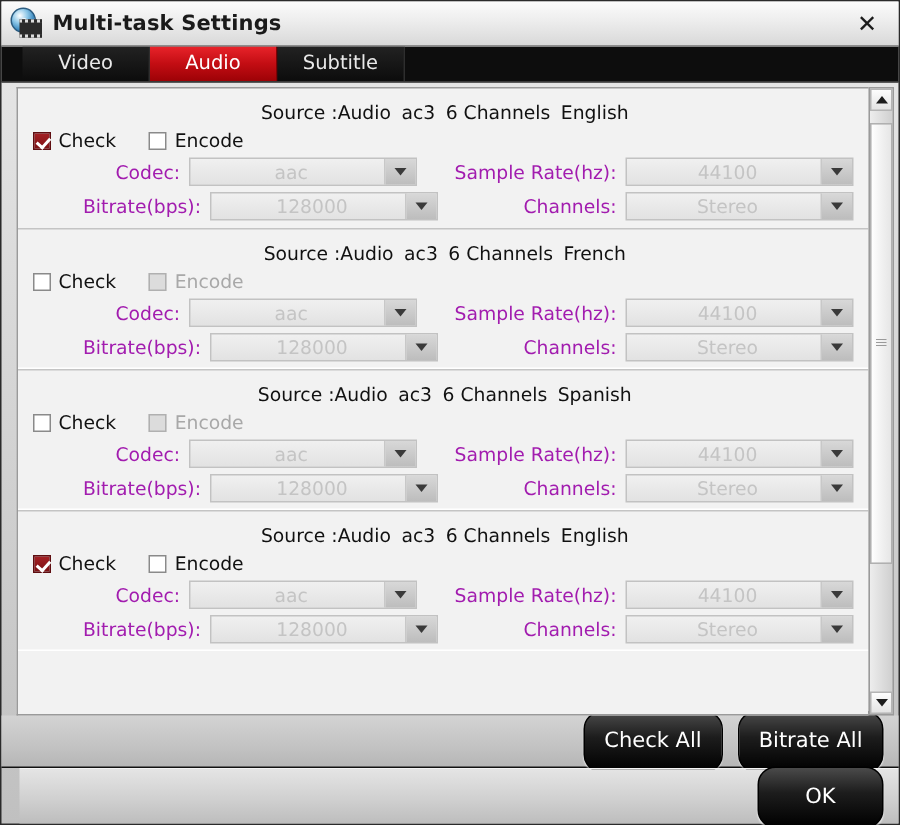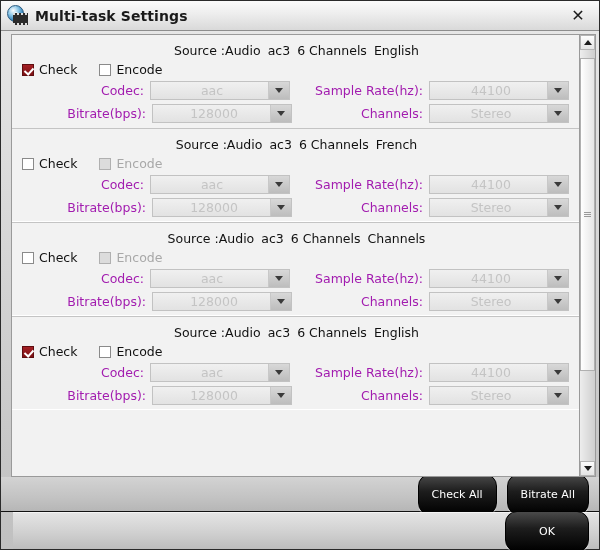--- a/index.html
+++ b/index.html
@@ -118,21 +118,21 @@
   .cb-label.muted{color:#a8a8a8;}
 
   .field-row{display:flex;align-items:center;margin-top:4px;}
   .field{display:flex;align-items:center;}
   .field.left{width:272px;justify-content:flex-end;}
   .field.right{flex:1 1 auto;justify-content:flex-end;padding-right:2px;margin-left:25px;}
   .fld-label{
     font-size:12.5px;color:#a21caf;margin-right:6px;white-space:nowrap;
   }
   .combo{
-    width:140px;height:19px;box-sizing:border-box;
+    width:152px;height:19px;box-sizing:border-box;
     border:1px solid #c2c2c2;
     background:linear-gradient(180deg,#f0f0f0 0%,#e2e2e2 100%);
     display:flex;align-items:center;position:relative;cursor:default;
   }
   .combo .val{
     font-size:12.5px;color:#c4c4c4;padding-left:5px;flex:1 1 auto;
     white-space:nowrap;overflow:hidden;
   }
   .combo .arrow{
     width:20px;height:17px;flex:0 0 20px;
@@ -185,41 +185,46 @@
     flex:0 0 37px;height:37px;display:flex;align-items:center;justify-content:flex-end;
     padding-right:10px;box-sizing:border-box;
     background:linear-gradient(180deg,#e4e4e4 0%,#d0d0d0 55%,#bdbdbd 100%);
     border-top:1px solid #f4f4f4;
     margin-left:12px;
   }
   .pill{
     height:41px;min-width:84px;padding:0 16px;box-sizing:border-box;
     border-radius:12px;border:1px solid #000;
     background:linear-gradient(180deg,#4a4a4a 0%,#1d1d1d 42%,#000000 100%);
-    color:#ffffff;font-size:11px;
+    color:#ffffff;font-size:14px;
     display:flex;align-items:center;justify-content:center;cursor:pointer;
     margin-left:10px;
     box-shadow:0 1px 1px rgba(255,255,255,.55);
   }
   .pill.small{min-width:78px;padding:0 13px;}
 </style>
 </head>
 <body>
 
 <div class="window">
 
   <div class="titlebar">
     <div class="app-icon">
       <div class="disc"></div>
       <div class="film"></div>
     </div>
     <div class="title-text">Multi-task Settings</div>
     <div class="close-btn">✕</div>
   </div>
 
+  <div class="tabbar">
+    <div class="tab">Video</div>
+    <div class="tab active">Audio</div>
+    <div class="tab">Subtitle</div>
+  </div>
 
   <div class="content-wrap">
     <div class="list-panel" id="track-list">
         <div class="track">
           <div class="track-inner">
             <div class="src-line"><span>Source :Audio</span><span>ac3</span><span>6 Channels</span><span>English</span></div>
             <div class="check-row">
               <span class="cb checked"></span>
               <span class="cb-label">Check</span>
               <span class="cb"></span>
@@ -313,21 +318,21 @@
                   <span class="arrow">
                     <i></i>
                   </span>
                 </div>
               </div>
             </div>
           </div>
         </div>
         <div class="track">
           <div class="track-inner">
-            <div class="src-line"><span>Source :Audio</span><span>ac3</span><span>6 Channels</span><span>Channels</span></div>
+            <div class="src-line"><span>Source :Audio</span><span>ac3</span><span>6 Channels</span><span>Spanish</span></div>
             <div class="check-row">
               <span class="cb"></span>
               <span class="cb-label">Check</span>
               <span class="cb disabled"></span>
               <span class="cb-label muted">Encode</span>
             </div>
             <div class="field-row">
               <div class="field left">
                 <span class="fld-label">Codec:</span>
                 <div class="combo">

